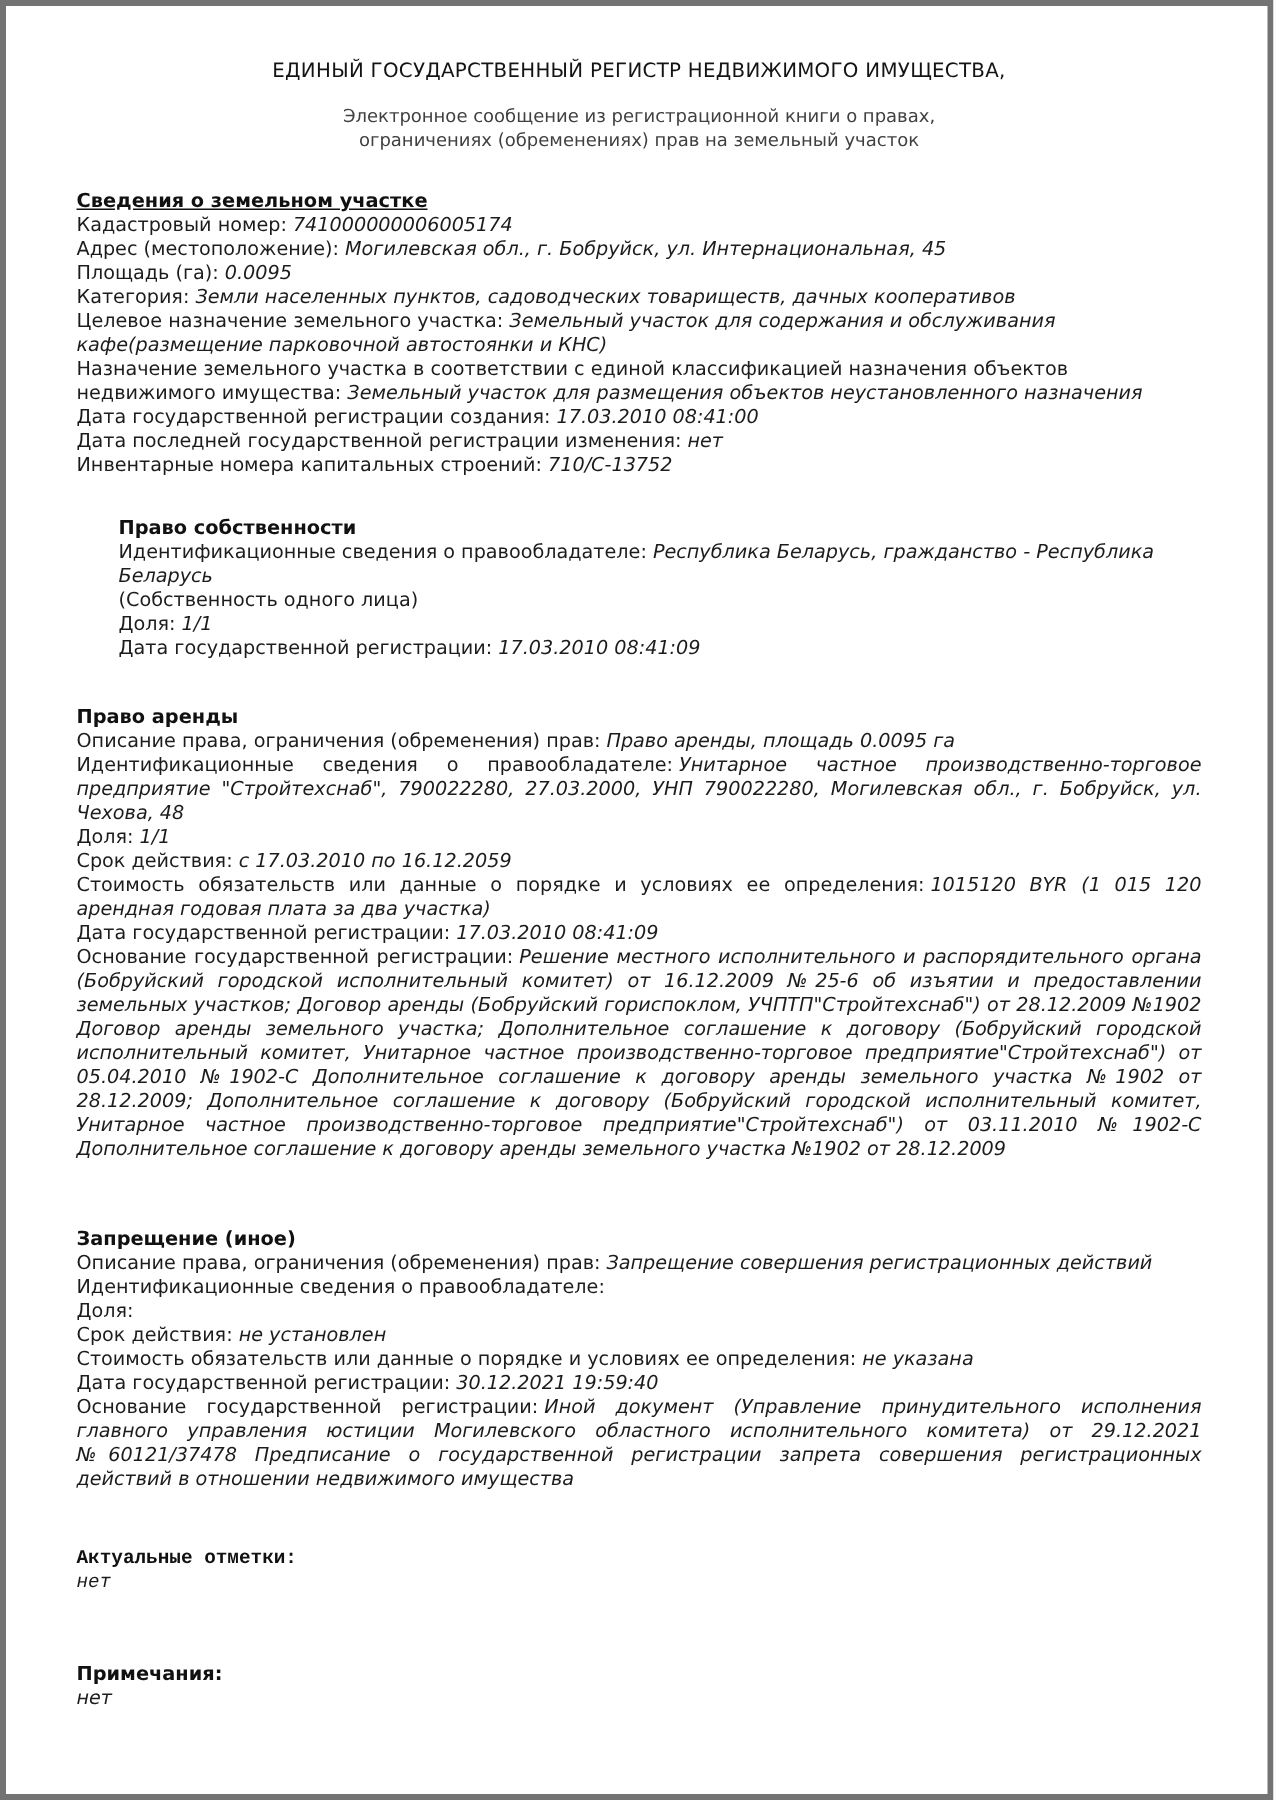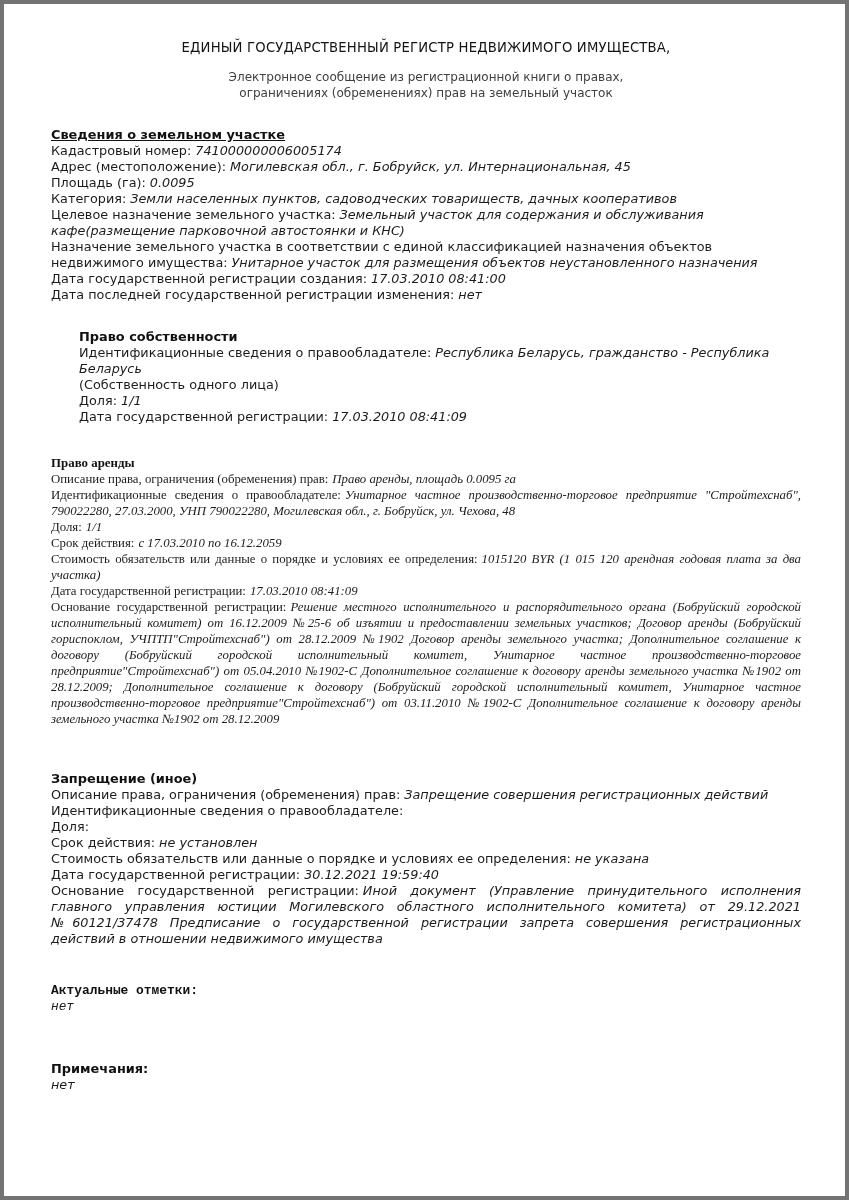--- a/index.html
+++ b/index.html
@@ -35,21 +35,21 @@
   }
   .sec-h.underline { text-decoration: underline; }
 
   .line { font-size: 12.8px; line-height: 16px; }
   .line.justify { text-align: justify; }
   .lbl { font-style: normal; margin-right: 4px; }
   .val { font-style: italic; }
 
   .sec-parcel      { margin-top: 26px; }
   .sec-ownership   { margin-top: 26px; margin-left: 28px; }
-  .sec-lease       { margin-top: 30px; font-family: Liberation Serif, serif; }
+  .sec-lease       { margin-top: 30px; }
   .sec-prohibition { margin-top: 44px; }
   .sec-marks       { margin-top: 36px; font-family: Liberation Mono, monospace; }
   .sec-notes       { margin-top: 46px; }
 </style>
 </head>
 <body>
 
 <div class="page">
 
   <header class="doc-header">
@@ -60,23 +60,24 @@
     </div>
   </header>
 
   <section class="sec sec-parcel">
     <h2 class="sec-h underline">Сведения о земельном участке</h2>
     <p class="line"><span class="lbl">Кадастровый номер:</span><span class="val">741000000006005174</span></p>
     <p class="line"><span class="lbl">Адрес (местоположение):</span><span class="val">Могилевская обл., г. Бобруйск, ул. Интернациональная, 45</span></p>
     <p class="line"><span class="lbl">Площадь (га):</span><span class="val">0.0095</span></p>
     <p class="line"><span class="lbl">Категория:</span><span class="val">Земли населенных пунктов, садоводческих товариществ, дачных кооперативов</span></p>
     <p class="line"><span class="lbl">Целевое назначение земельного участка:</span><span class="val">Земельный участок для содержания и обслуживания кафе(размещение парковочной автостоянки и КНС)</span></p>
-    <p class="line"><span class="lbl">Назначение земельного участка в соответствии с единой классификацией назначения объектов недвижимого имущества:</span><span class="val">Унитарное участок для размещения объектов неустановленного назначения</span></p>
+    <p class="line"><span class="lbl">Назначение земельного участка в соответствии с единой классификацией назначения объектов недвижимого имущества:</span><span class="val">Земельный участок для размещения объектов неустановленного назначения</span></p>
     <p class="line"><span class="lbl">Дата государственной регистрации создания:</span><span class="val">17.03.2010 08:41:00</span></p>
     <p class="line"><span class="lbl">Дата последней государственной регистрации изменения:</span><span class="val">нет</span></p>
+    <p class="line"><span class="lbl">Инвентарные номера капитальных строений:</span><span class="val">710/С-13752</span></p>
   </section>
 
   <section class="sec sec-ownership">
     <h2 class="sec-h">Право собственности</h2>
     <p class="line"><span class="lbl">Идентификационные сведения о правообладателе:</span><span class="val">Республика Беларусь, гражданство - Республика Беларусь</span></p>
     <p class="line">(Собственность одного лица)</p>
     <p class="line"><span class="lbl">Доля:</span><span class="val">1/1</span></p>
     <p class="line"><span class="lbl">Дата государственной регистрации:</span><span class="val">17.03.2010 08:41:09</span></p>
   </section>
 

